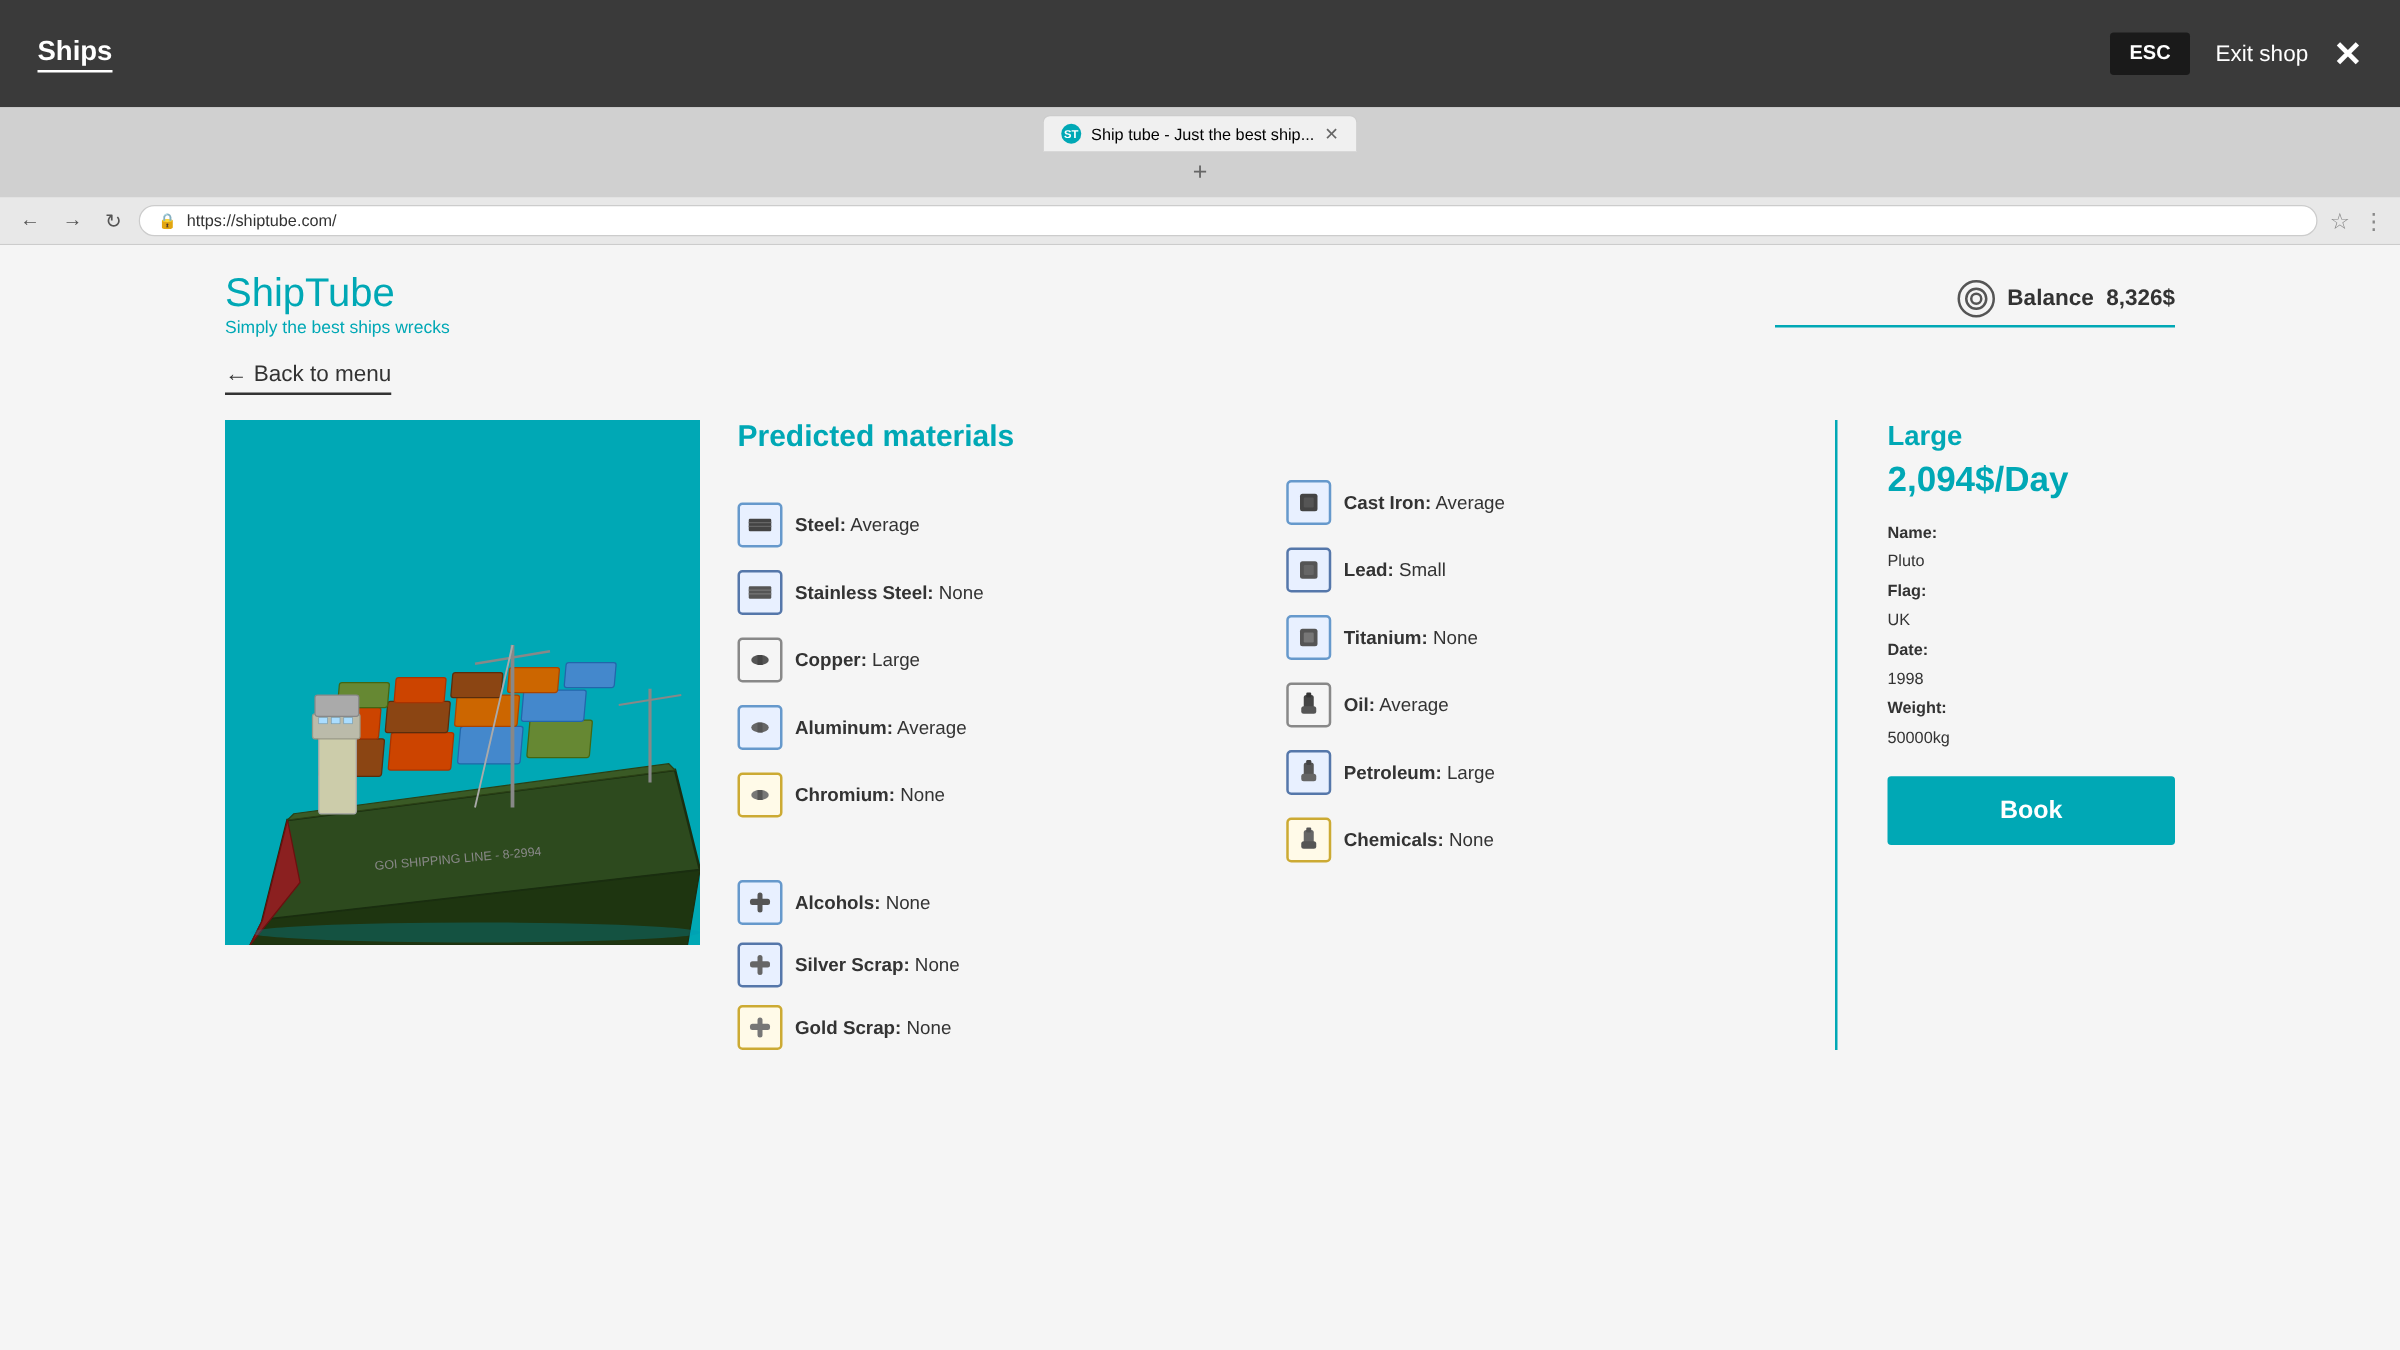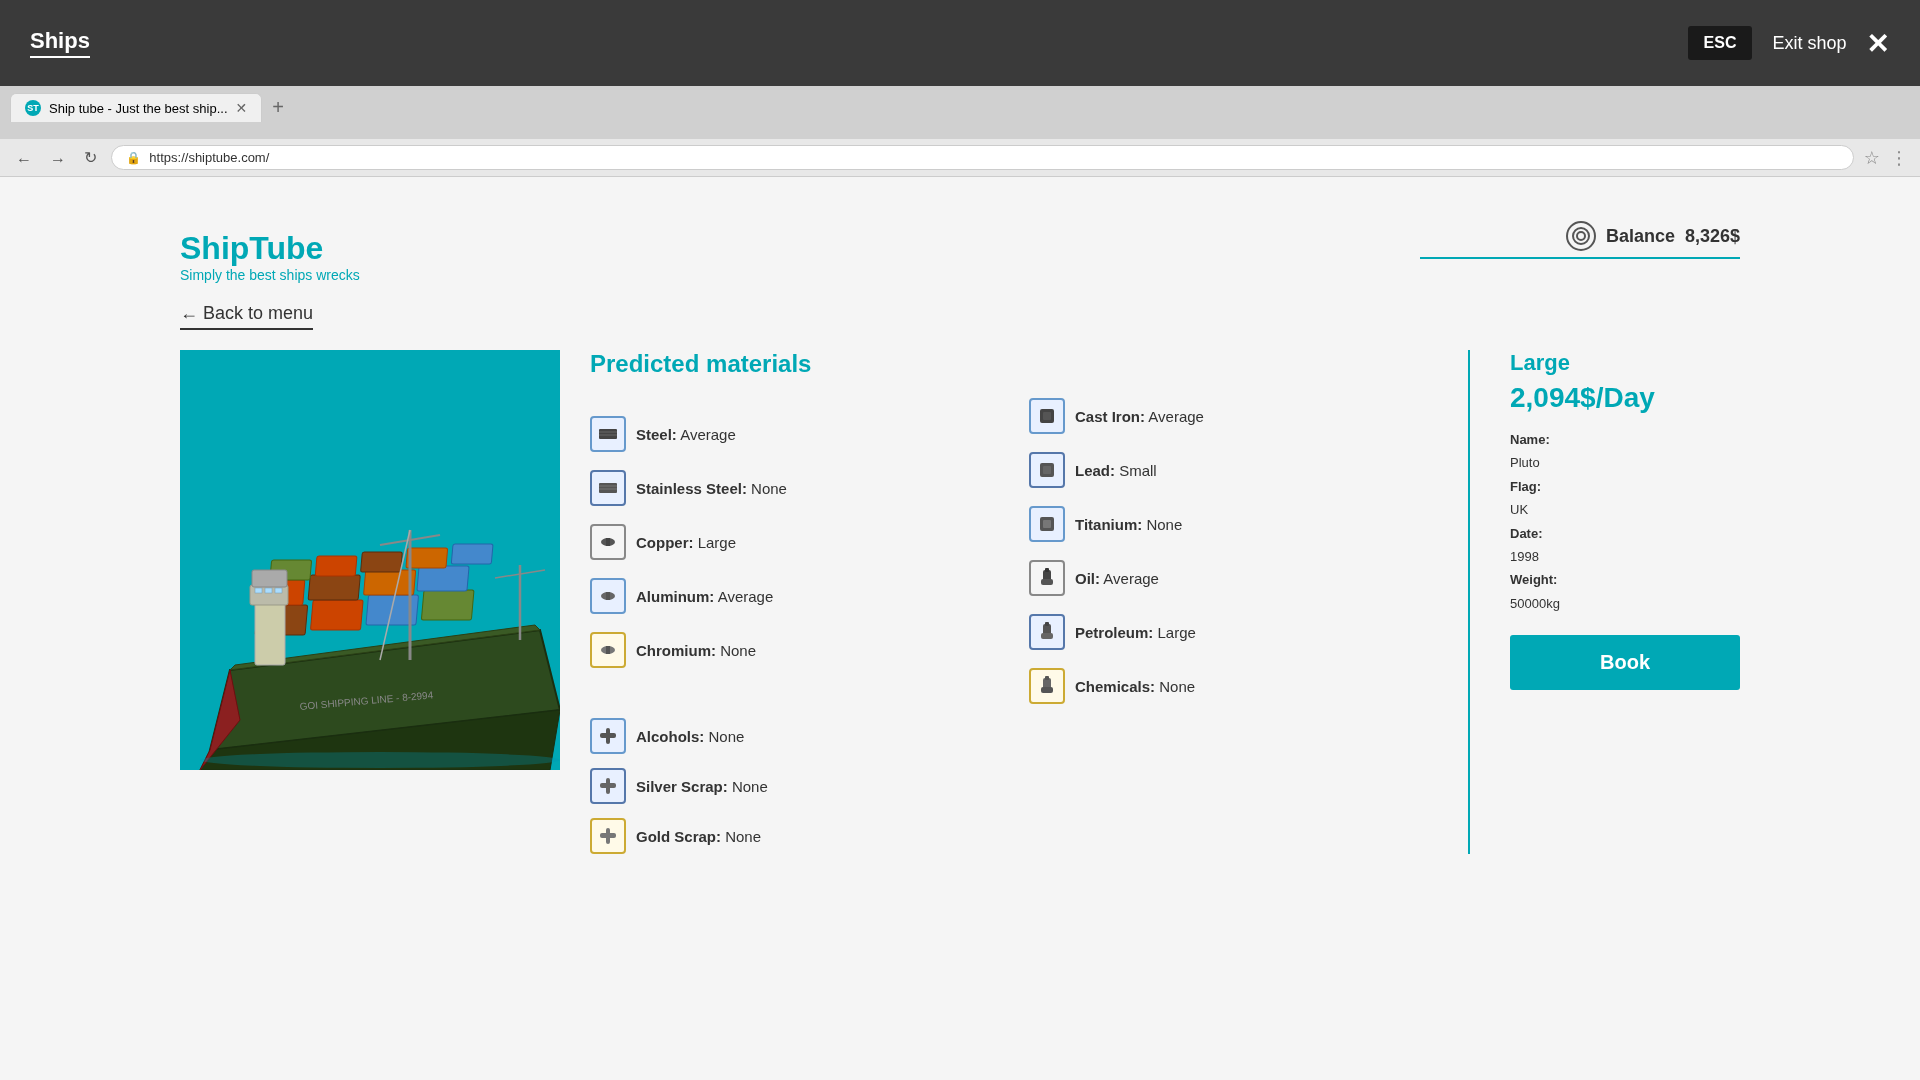--- a/index.html
+++ b/index.html
@@ -49,23 +49,24 @@
     }
 
     
     .browser-chrome {
       background: #e8e8e8;
       border-bottom: 1px solid #ccc;
     }
     .browser-tabs {
       display: flex;
       align-items: center;
-      padding: 6px 10px 16px;
+      padding: 6px 10px 4px;
       gap: 2px;
       background: #d0d0d0;
+      flex-direction: column;
     }
     .browser-tab {
       background: #f0f0f0;
       border-radius: 6px 6px 0 0;
       padding: 6px 14px;
       font-size: 13px;
       display: flex;
       align-items: center;
       gap: 8px;
       min-width: 180px;
@@ -134,22 +135,21 @@
     
     .app-header {
       display: flex;
       justify-content: space-between;
       align-items: center;
       margin-bottom: 20px;
     }
     .brand-title {
       color: #00a8b5;
       font-size: 32px;
-      font-weight: bold;
-      margin-top: 33px;
+      font-weight: normal;
     }
     .brand-subtitle {
       color: #00a8b5;
       font-size: 14px;
     }
     .balance-section {
       display: flex;
       align-items: center;
       gap: 10px;
       border-bottom: 2px solid #00a8b5;

